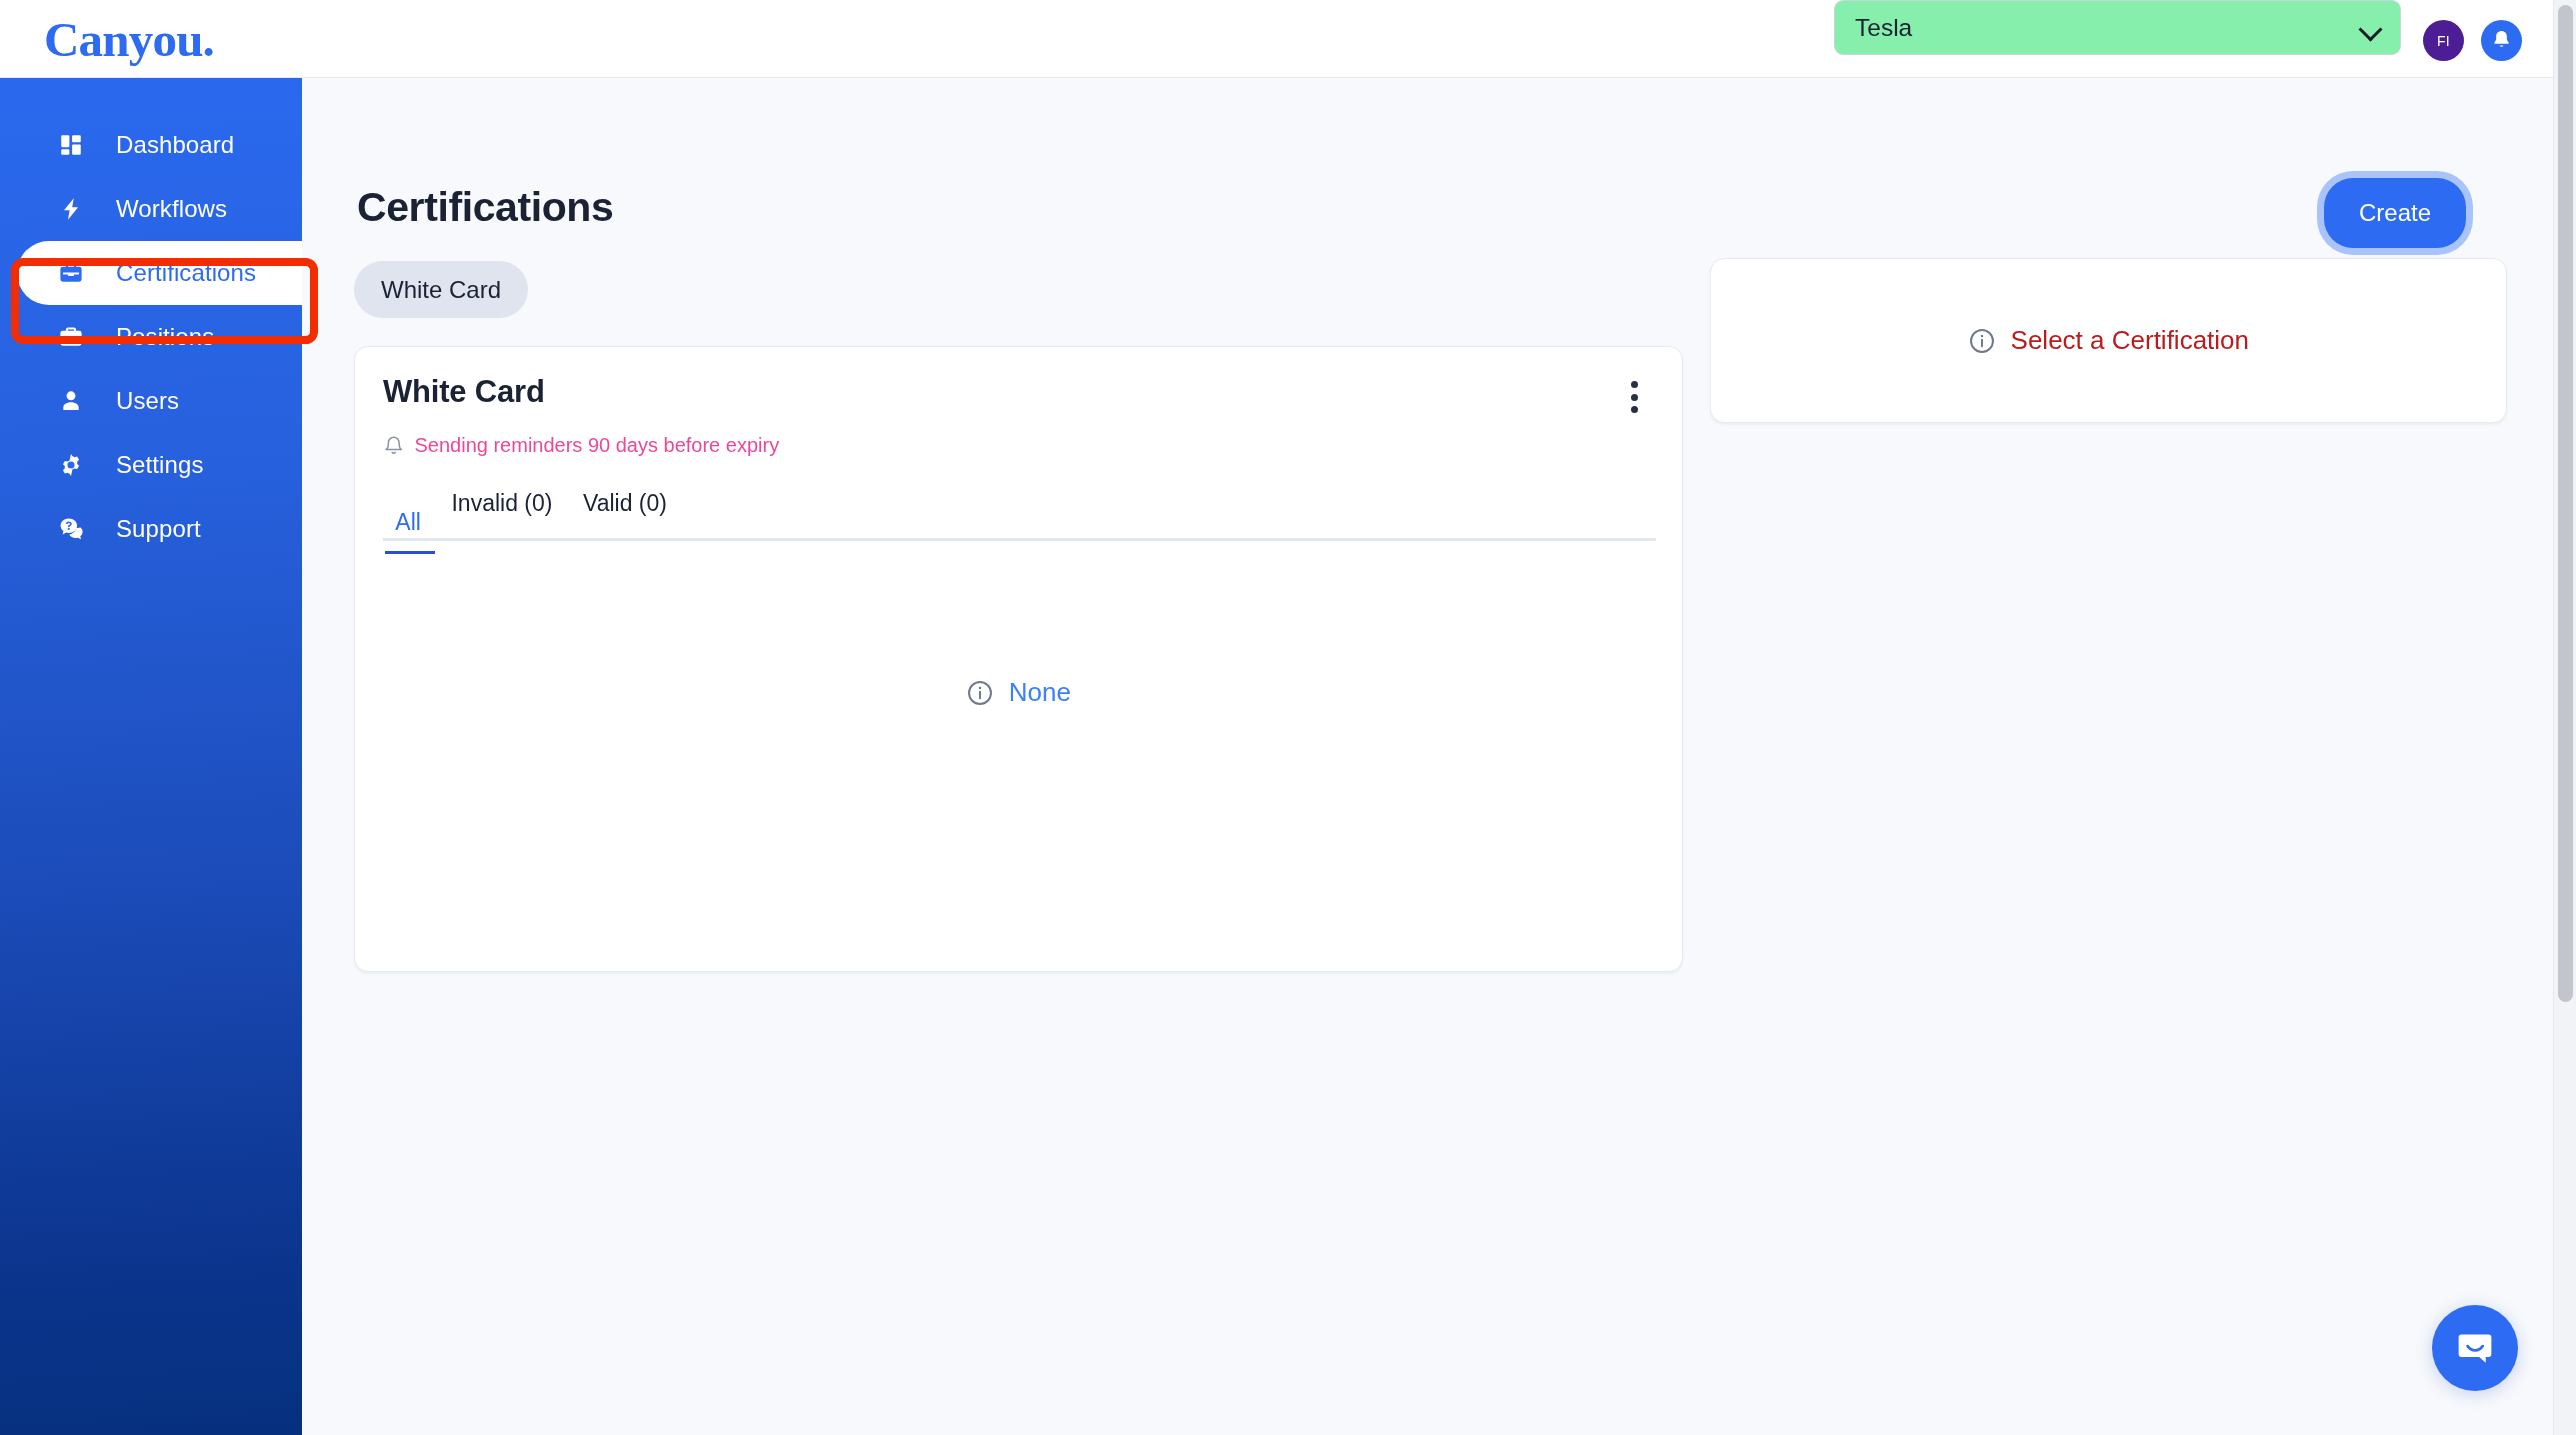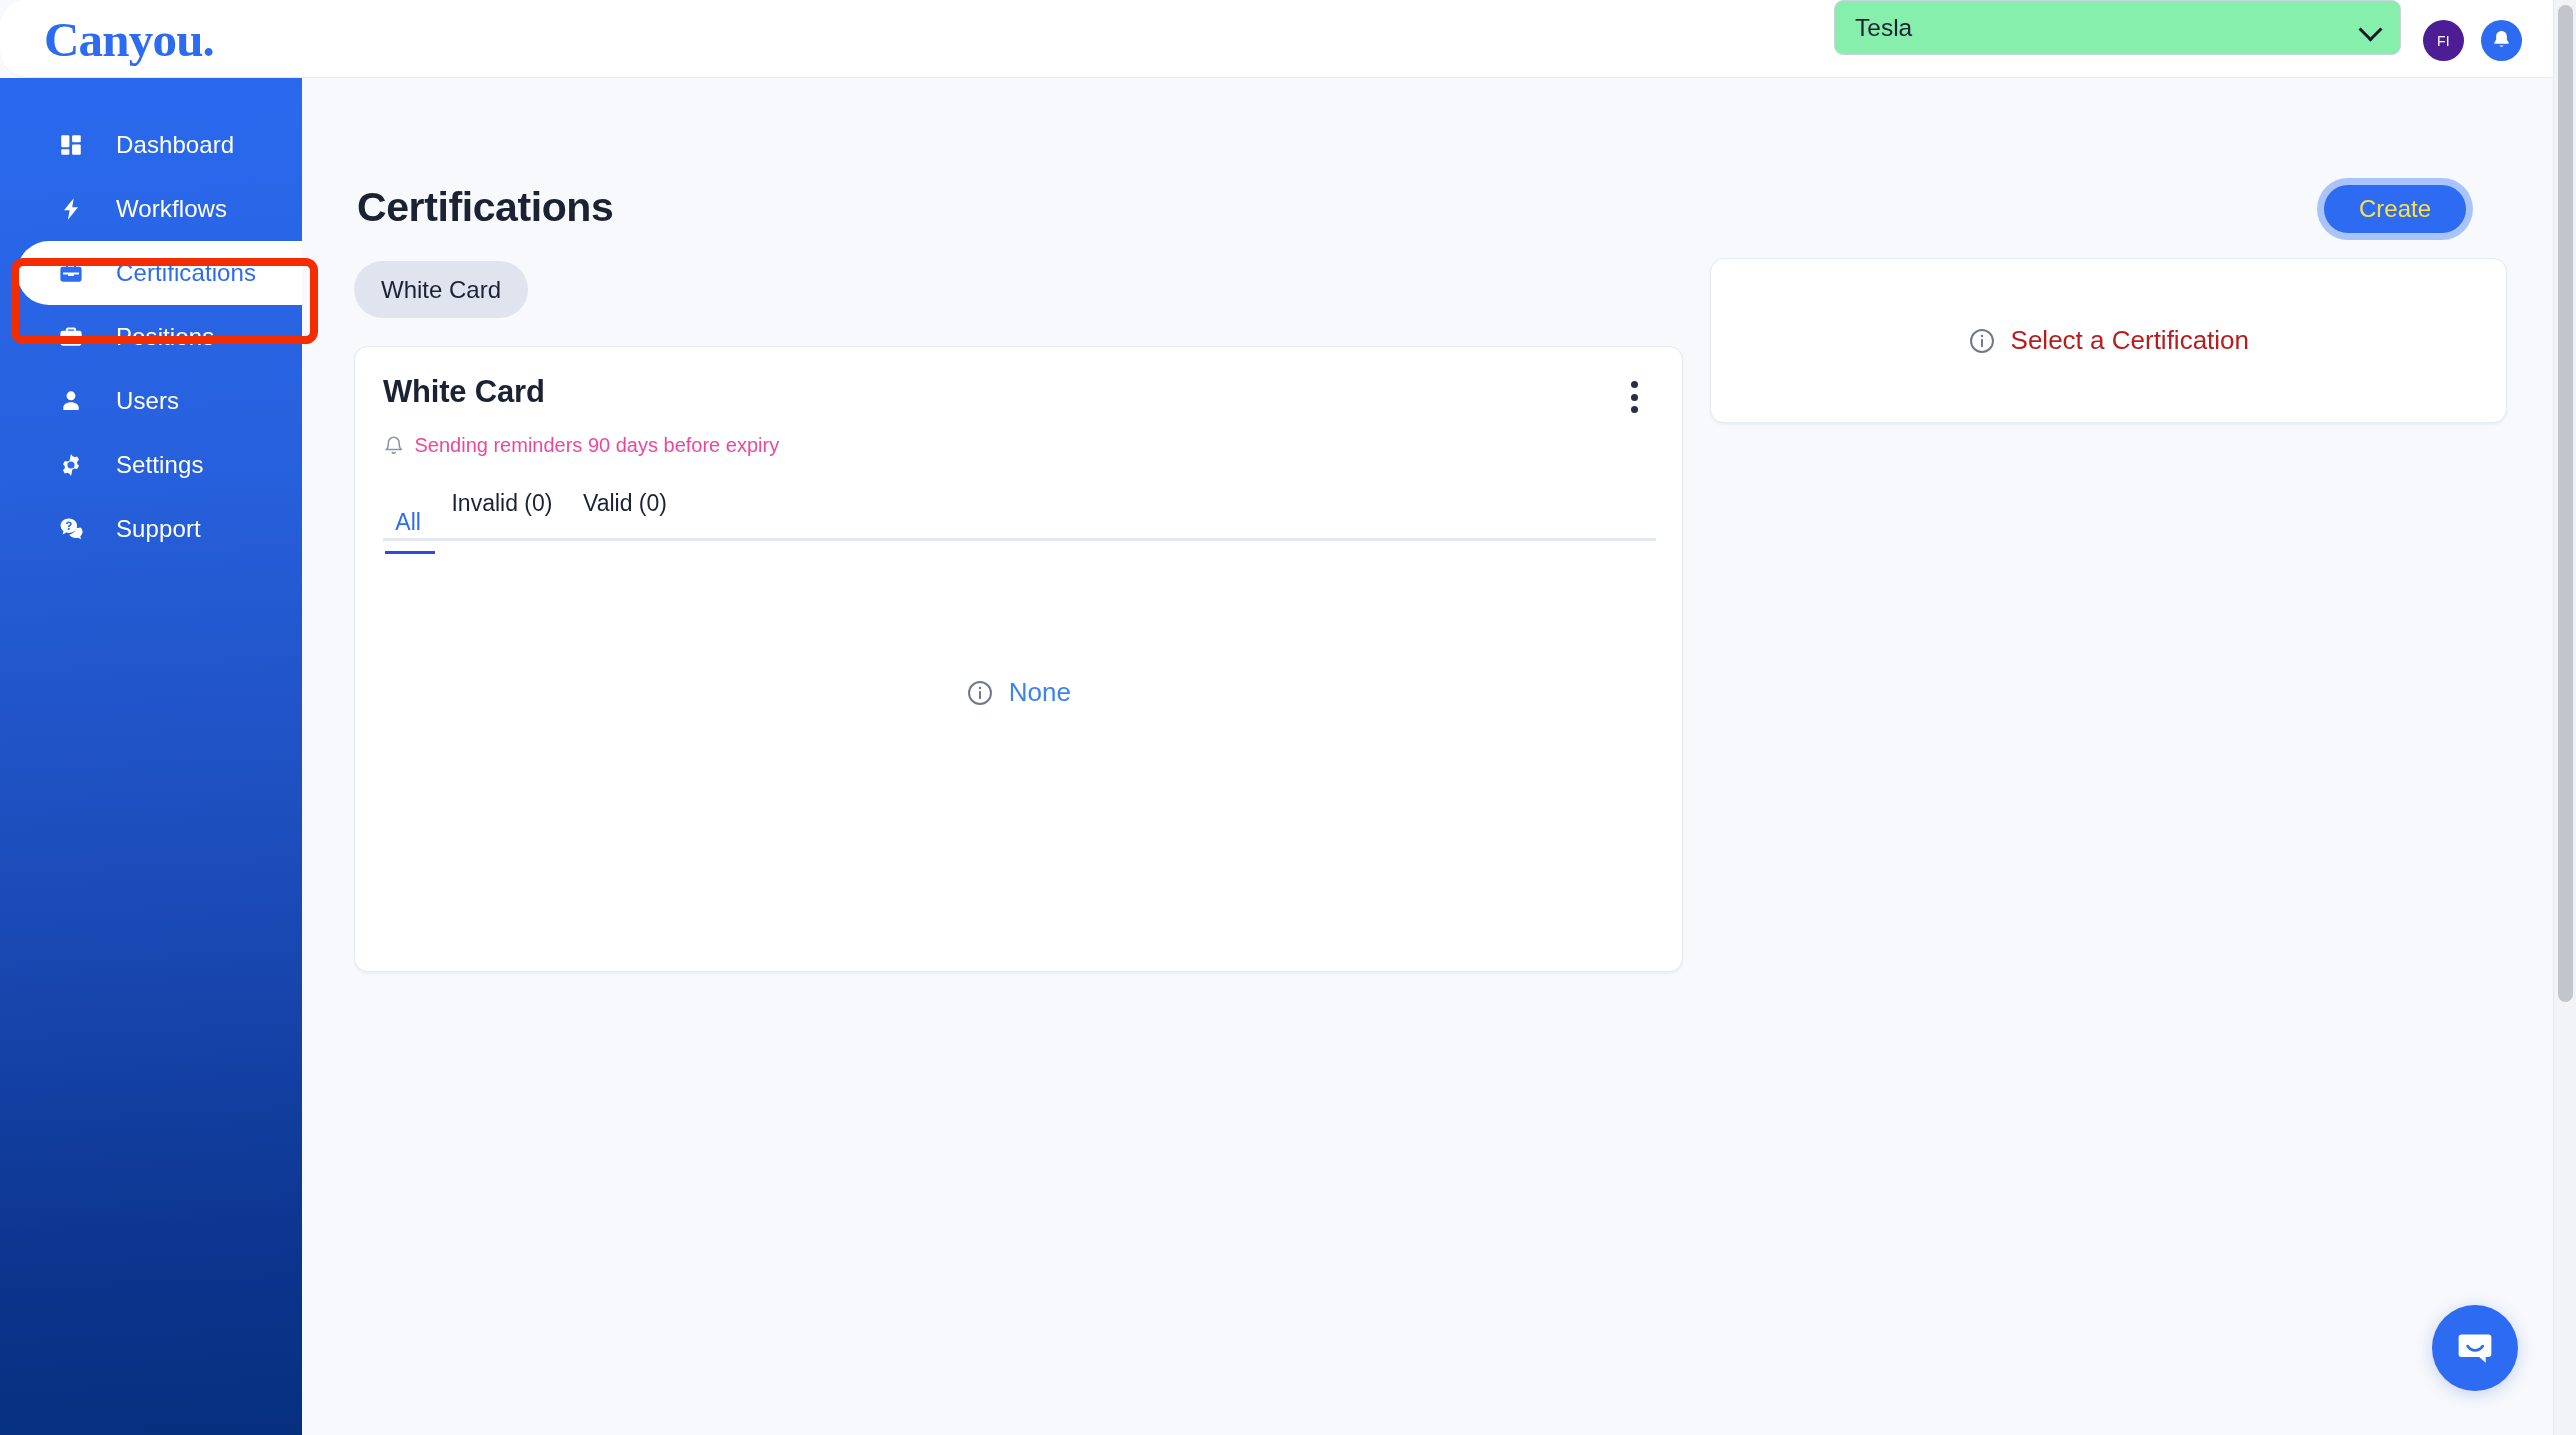--- a/index.html
+++ b/index.html
@@ -21,21 +21,20 @@
 
   
   .topbar {
     position: absolute;
     left: 0; top: 0;
     width: 2576px;
     height: 78px;
     background: #FFFFFF;
     border-bottom: 1.5px solid #E6EAF1;
     z-index: 30;
-    border-radius: 27px;
   }
 
   .logo {
     position: absolute;
     left: 44px;
     top: 50%;
     transform: translateY(-50%);
     font-family: "Liberation Serif", serif;
     font-weight: bold;
     font-size: 49px;
@@ -191,25 +190,25 @@
     top: 106px;
     font-size: 41px;
     font-weight: bold;
     color: #1A2234;
     letter-spacing: -0.4px;
   }
 
   .create-btn {
     position: absolute;
     right: 96px;
-    top: 107px;
-    height: 48px;
+    top: 100px;
+    height: 70px;
     padding: 0 35px;
     background: #2C6BF2;
-    color: #fde047;
+    color: #ffffff;
     font-size: 24px;
     border: none;
     border-radius: 29px;
     box-shadow: 0 0 0 7px #A9C4FA;
     cursor: pointer;
     font-family: "Liberation Sans", sans-serif;
     display: flex;
     align-items: center;
     justify-content: center;
   }

